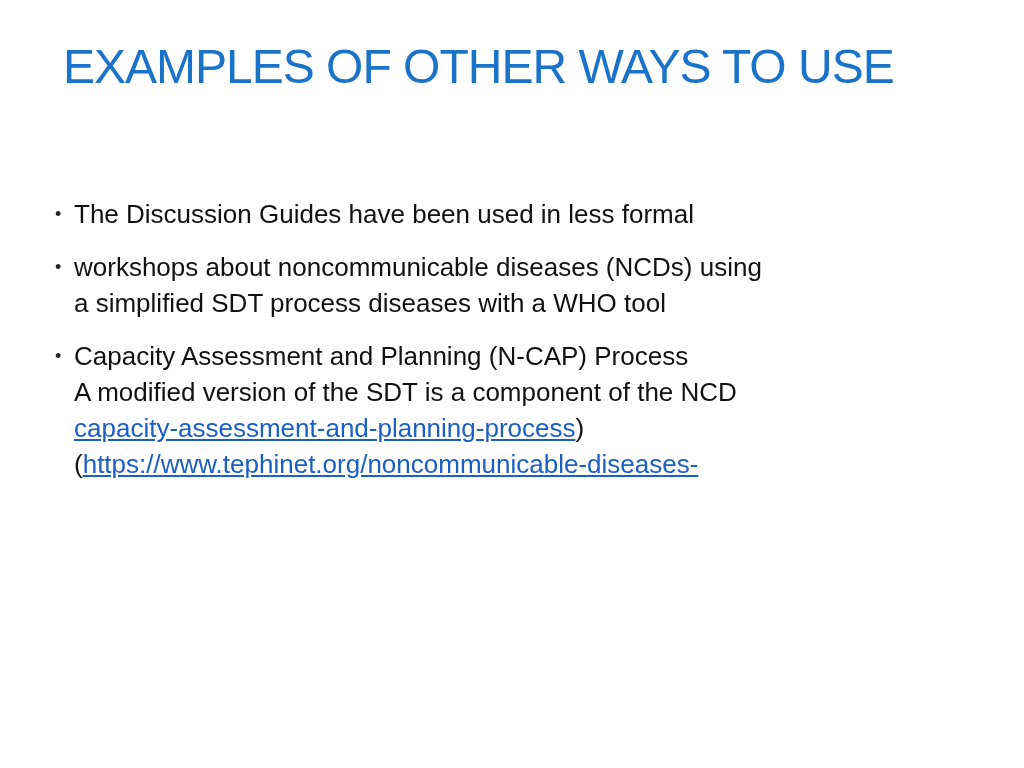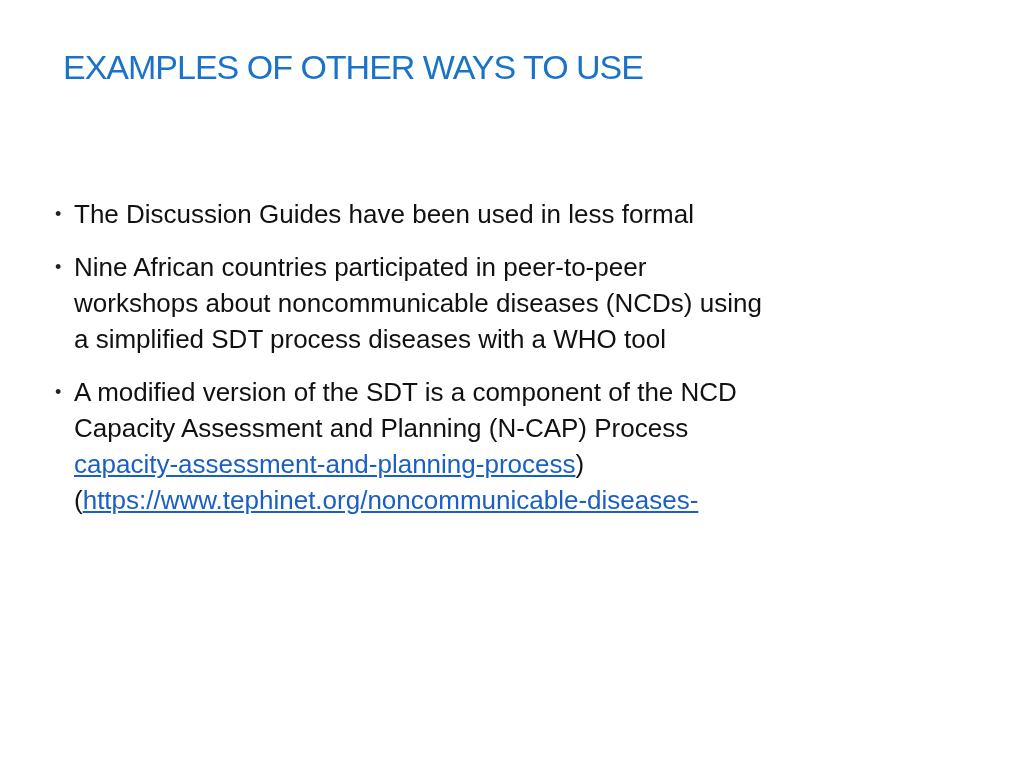--- a/index.html
+++ b/index.html
@@ -2,21 +2,21 @@
 <html><head>
   <meta charset="utf-8">
   <style>
     html, body { margin: 0; padding: 0; }
     body {
       width: 1024px; height: 768px; background: #ffffff; overflow: hidden;
       position: relative; font-family: "Liberation Sans", "DejaVu Sans", sans-serif;
     }
     .title {
       position: absolute; left: 63px; top: 38px;
-      color: #1a73c8; font-size: 34px; line-height: 58px;
+      color: #1a73c8; font-size: 48px; line-height: 58px;
       letter-spacing: -1px; font-weight: normal;
     }
     .title .line { display: block; }
     .bullets {
       position: absolute; left: 50px; top: 196px; width: 900px;
       margin: 0; padding: 0; list-style: none;
     }
     .bullet {
       position: relative; padding-left: 24px; color: #111111;
       font-size: 26px; line-height: 36px; margin-bottom: 17px;
@@ -34,24 +34,23 @@
   <span class="line">EXAMPLES OF OTHER WAYS TO USE</span>
 </div>
 
 <ul class="bullets">
   <li class="bullet">
     <span class="dot">•</span>
     <span class="line">The Discussion Guides have been used in less formal</span>
   </li>
   <li class="bullet">
     <span class="dot">•</span>
-    <span class="line">Nine African countries participated in peer-to-peer</span>
     <span class="line">workshops about noncommunicable diseases (NCDs) using</span>
     <span class="line">a simplified SDT process diseases with a WHO tool</span>
   </li>
   <li class="bullet">
     <span class="dot">•</span>
+    <span class="line">Capacity Assessment and Planning (N-CAP) Process</span>
     <span class="line">A modified version of the SDT is a component of the NCD</span>
-    <span class="line">Capacity Assessment and Planning (N-CAP) Process</span>
     <span class="line"><a class="link">capacity-assessment-and-planning-process</a><span>)</span></span>
     <span class="line"><span>(</span><a class="link">https://www.tephinet.org/noncommunicable-diseases-</a></span>
   </li>
 </ul>
 
 </body></html>

